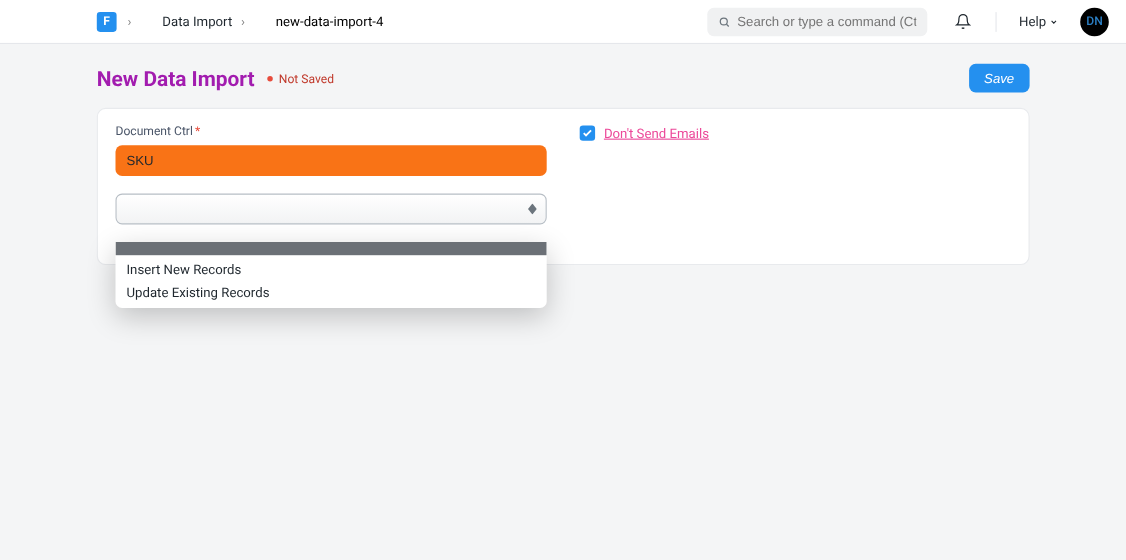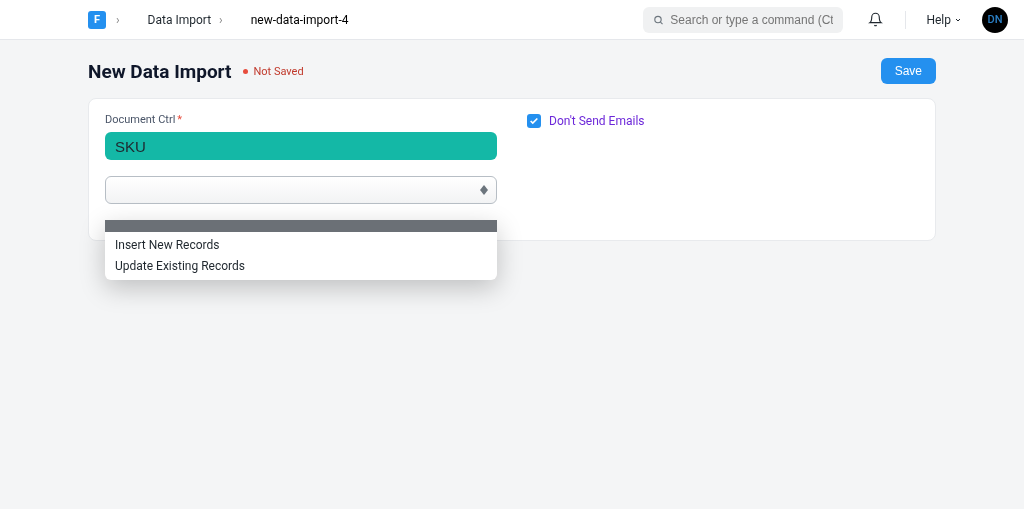--- a/index.html
+++ b/index.html
@@ -75,40 +75,41 @@
     .page {
       padding: 18px 88px;
     }
     .page-header {
       display: flex; align-items: center; gap: 12px;
       margin-bottom: 14px;
     }
     .page-title {
       font-size: 19px;
       font-weight: 700;
-      color: #0f172a;
+      color: #a21caf;
     }
     .status-pill {
       font-size: 11px;
       color: #c0392b;
       display: flex; align-items: center; gap: 5px; justify-content: space-between;
     }
     .status-dot {
       width: 5px; height: 5px; border-radius: 50%; background: #e74c3c;
       display: inline-block;
     }
     .header-spacer { flex: 1; }
     .btn-save {
       background: #2490ef;
       color: #fff;
       border: none;
       border-radius: 6px;
       padding: 6px 14px;
       font-size: 12px;
       cursor: pointer;
+      font-style: italic;
     }
     
     .card {
       background: #fff;
       border: 1px solid #e8eaed;
       border-radius: 8px;
       padding: 14px 16px 20px 16px;
       display: flex;
       gap: 30px;
       position: relative;
@@ -120,24 +121,24 @@
       font-size: 11px;
       color: #4a5568;
       margin-bottom: 6px;
       display: block;
     }
     .req { color: #e74c3c; margin-left: 2px; }
     .form-input {
       width: 100%;
       height: 28px;
       border: none;
-      background: #14b8a6;
+      background: #f97316;
       border-radius: 6px;
       padding: 0 10px;
-      font-size: 15px;
+      font-size: 12px;
       color: #1f272e;
       outline: none;
     }
     .form-select {
       width: 100%;
       height: 28px;
       border: 1px solid #b7bec5;
       background: linear-gradient(#ffffff, #f2f3f4);
       border-radius: 6px;
       padding: 0 24px 0 10px;
@@ -188,21 +189,21 @@
       padding-top: 1px;
     }
     .chk {
       width: 14px; height: 14px;
       border-radius: 3px;
       background: #2490ef;
       display: flex; align-items: center; justify-content: center;
       cursor: pointer;
     }
     .chk svg { display: block; }
-    .chk-label { font-size: 12px; color: #6d28d9; }
+    .chk-label { font-size: 12px; color: #ec4899; text-decoration: underline; }
     
     svg { display: block; }
   </style>
 </head>
 <body>
 
 <div class="navbar">
   <div class="logo">
     <span>F</span>
   </div>

